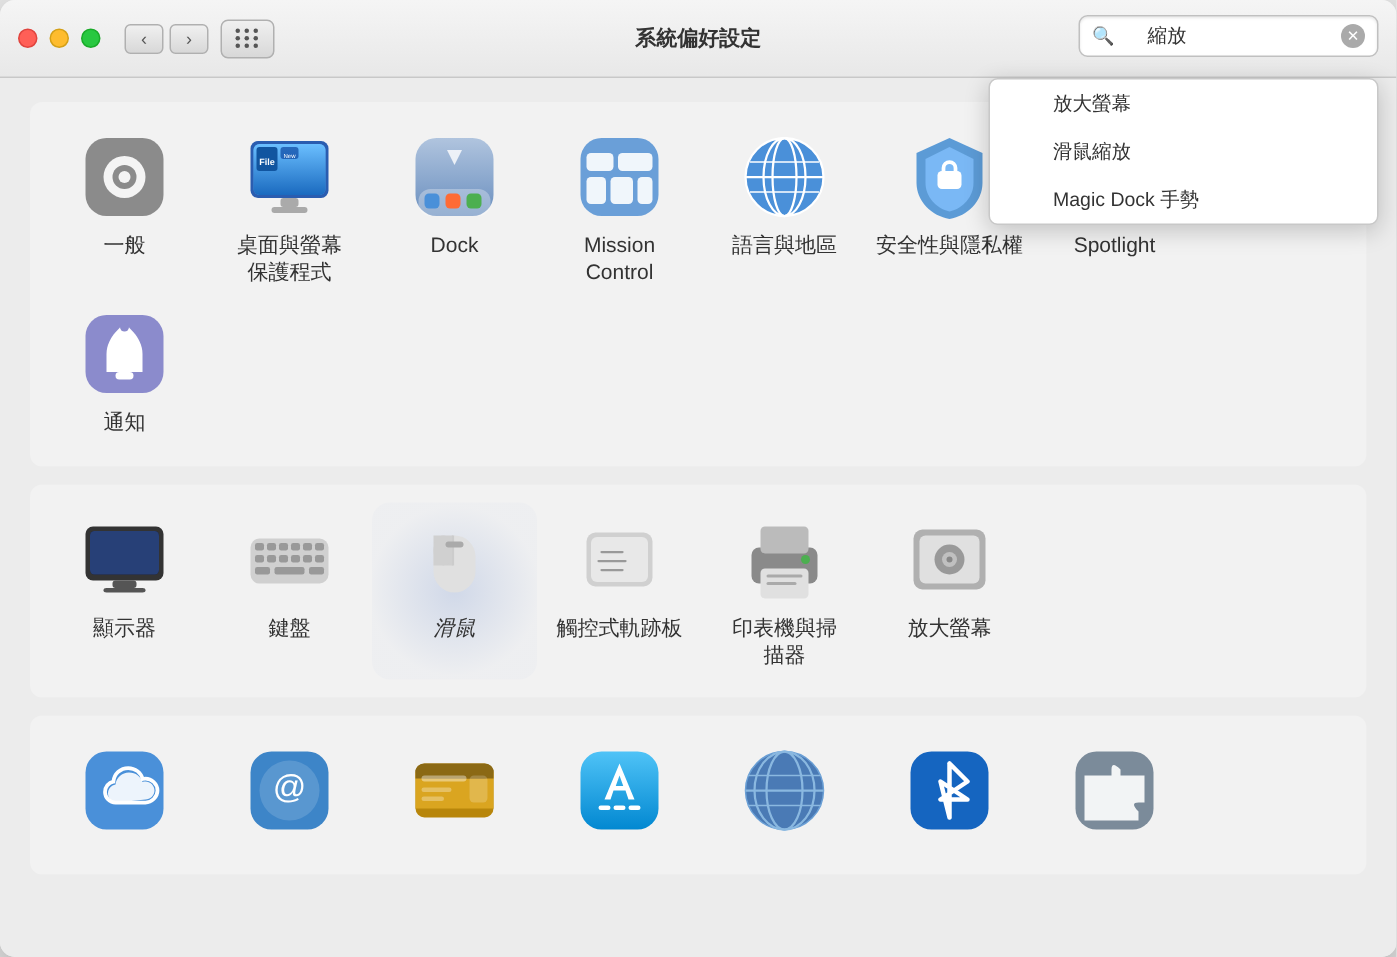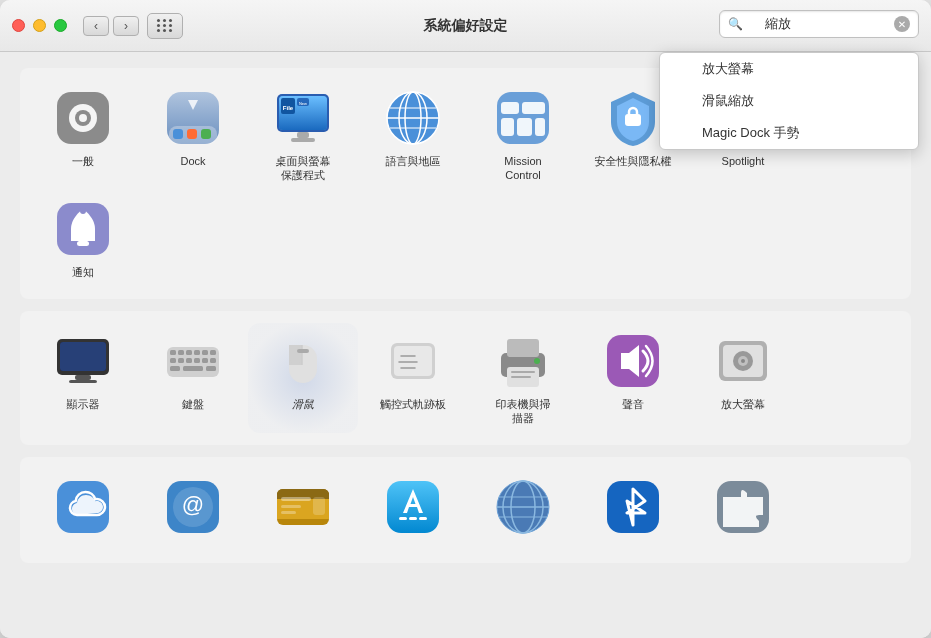--- a/index.html
+++ b/index.html
@@ -179,21 +179,21 @@
     }
     .icon-wrap {
       width: 60px;
       height: 60px;
       display: flex;
       align-items: center;
       justify-content: center;
       margin-bottom: 6px;
     }
     .pref-label {
-      font-size: 11px;
+      font-size: 14px;
       color: #333;
       line-height: 1.3;
       text-align: center;
     }
     
     .icon-svg {
       width: 60px;
       height: 60px;
     }
   </style>
@@ -257,42 +257,20 @@
             <circle cx="30" cy="30" r="8" fill="#8B8B8B"></circle>
             <circle cx="30" cy="30" r="4" fill="white" opacity="0.9"></circle>
           </svg>
         </div>
         <div class="pref-label">一般</div>
       </div>
 
       <div class="pref-item">
         <div class="icon-wrap">
           <svg class="icon-svg" viewBox="0 0 60 60">
-            <defs>
-              <linearGradient id="dockbg" x1="0" y1="0" x2="0" y2="1">
-                <stop offset="0%" stop-color="#b0c4de"></stop>
-                <stop offset="100%" stop-color="#6a8fbf"></stop>
-              </linearGradient>
-            </defs>
-            <rect x="4" y="4" width="52" height="52" rx="14" fill="url(#dockbg)"></rect>
-
-            <rect x="6" y="38" width="48" height="18" rx="8" fill="rgba(255,255,255,0.3)"></rect>
-            <rect x="10" y="41" width="10" height="10" rx="3" fill="#4a90d9"></rect>
-            <rect x="24" y="41" width="10" height="10" rx="3" fill="#ff6b35"></rect>
-            <rect x="38" y="41" width="10" height="10" rx="3" fill="#4caf50"></rect>
-
-            <path d="M25 12 L35 12 L30 22 Z" fill="white" opacity="0.8"></path>
-          </svg>
-        </div>
-        <div class="pref-label">Dock</div>
-      </div>
-
-      <div class="pref-item">
-        <div class="icon-wrap">
-          <svg class="icon-svg" viewBox="0 0 60 60">
             <rect x="4" y="6" width="52" height="38" rx="5" fill="#2a5db0"></rect>
             <rect x="6" y="8" width="48" height="34" rx="4" fill="#4a90d9"></rect>
             <rect x="6" y="8" width="48" height="34" rx="4" fill="url(#bggrad)"></rect>
             <defs>
               <linearGradient id="bggrad" x1="0" y1="0" x2="0" y2="1">
                 <stop offset="0%" stop-color="#6bbfff"></stop>
                 <stop offset="100%" stop-color="#1a6abf"></stop>
               </linearGradient>
             </defs>
 
@@ -304,46 +282,68 @@
             <rect x="24" y="44" width="12" height="6" rx="2" fill="#aaa"></rect>
             <rect x="18" y="50" width="24" height="4" rx="2" fill="#aaa"></rect>
           </svg>
         </div>
         <div class="pref-label">桌面與螢幕<br>保護程式</div>
       </div>
 
       <div class="pref-item">
         <div class="icon-wrap">
           <svg class="icon-svg" viewBox="0 0 60 60">
-
-            <circle cx="30" cy="30" r="26" fill="#4a90d9"></circle>
-            <circle cx="30" cy="30" r="26" fill="none" stroke="white" stroke-width="1.5"></circle>
-
-            <ellipse cx="30" cy="30" rx="14" ry="26" fill="none" stroke="white" stroke-width="1.5"></ellipse>
-            <ellipse cx="30" cy="30" rx="8" ry="26" fill="none" stroke="white" stroke-width="1.5"></ellipse>
-            <line x1="4" y1="30" x2="56" y2="30" stroke="white" stroke-width="1.5"></line>
-            <line x1="7" y1="20" x2="53" y2="20" stroke="white" stroke-width="1"></line>
-            <line x1="7" y1="40" x2="53" y2="40" stroke="white" stroke-width="1"></line>
-          </svg>
-        </div>
-        <div class="pref-label">語言與地區</div>
+            <defs>
+              <linearGradient id="dockbg" x1="0" y1="0" x2="0" y2="1">
+                <stop offset="0%" stop-color="#b0c4de"></stop>
+                <stop offset="100%" stop-color="#6a8fbf"></stop>
+              </linearGradient>
+            </defs>
+            <rect x="4" y="4" width="52" height="52" rx="14" fill="url(#dockbg)"></rect>
+
+            <rect x="6" y="38" width="48" height="18" rx="8" fill="rgba(255,255,255,0.3)"></rect>
+            <rect x="10" y="41" width="10" height="10" rx="3" fill="#4a90d9"></rect>
+            <rect x="24" y="41" width="10" height="10" rx="3" fill="#ff6b35"></rect>
+            <rect x="38" y="41" width="10" height="10" rx="3" fill="#4caf50"></rect>
+
+            <path d="M25 12 L35 12 L30 22 Z" fill="white" opacity="0.8"></path>
+          </svg>
+        </div>
+        <div class="pref-label">Dock</div>
       </div>
 
       <div class="pref-item">
         <div class="icon-wrap">
           <svg class="icon-svg" viewBox="0 0 60 60">
             <rect x="4" y="4" width="52" height="52" rx="14" fill="#6a9fd8"></rect>
             <rect x="8" y="14" width="18" height="12" rx="3" fill="white" opacity="0.9"></rect>
             <rect x="29" y="14" width="23" height="12" rx="3" fill="white" opacity="0.9"></rect>
             <rect x="8" y="30" width="13" height="18" rx="3" fill="white" opacity="0.9"></rect>
             <rect x="24" y="30" width="15" height="18" rx="3" fill="white" opacity="0.9"></rect>
             <rect x="42" y="30" width="10" height="18" rx="3" fill="white" opacity="0.9"></rect>
           </svg>
         </div>
         <div class="pref-label">Mission<br>Control</div>
+      </div>
+
+      <div class="pref-item">
+        <div class="icon-wrap">
+          <svg class="icon-svg" viewBox="0 0 60 60">
+
+            <circle cx="30" cy="30" r="26" fill="#4a90d9"></circle>
+            <circle cx="30" cy="30" r="26" fill="none" stroke="white" stroke-width="1.5"></circle>
+
+            <ellipse cx="30" cy="30" rx="14" ry="26" fill="none" stroke="white" stroke-width="1.5"></ellipse>
+            <ellipse cx="30" cy="30" rx="8" ry="26" fill="none" stroke="white" stroke-width="1.5"></ellipse>
+            <line x1="4" y1="30" x2="56" y2="30" stroke="white" stroke-width="1.5"></line>
+            <line x1="7" y1="20" x2="53" y2="20" stroke="white" stroke-width="1"></line>
+            <line x1="7" y1="40" x2="53" y2="40" stroke="white" stroke-width="1"></line>
+          </svg>
+        </div>
+        <div class="pref-label">語言與地區</div>
       </div>
 
       <div class="pref-item">
         <div class="icon-wrap">
           <svg class="icon-svg" viewBox="0 0 60 60">
             <path d="M30 4 L52 14 L52 34 C52 46 42 56 30 58 C18 56 8 46 8 34 L8 14 Z" fill="#5c9bd6"></path>
             <path d="M30 10 L46 18 L46 34 C46 43 39 51 30 53 C21 51 14 43 14 34 L14 18 Z" fill="#7ab8f5"></path>
             <rect x="22" y="26" width="16" height="12" rx="3" fill="white"></rect>
             <rect x="26" y="20" width="8" height="10" rx="4" fill="none" stroke="white" stroke-width="2.5"></rect>
           </svg>
@@ -457,31 +457,20 @@
             <rect x="14" y="8" width="32" height="18" rx="3" fill="#bbb"></rect>
             <rect x="14" y="36" width="32" height="20" rx="3" fill="#e0e0e0"></rect>
             <rect x="18" y="40" width="24" height="2" rx="1" fill="#aaa"></rect>
             <rect x="18" y="45" width="20" height="2" rx="1" fill="#aaa"></rect>
             <circle cx="44" cy="30" r="3" fill="#4caf50"></circle>
           </svg>
         </div>
         <div class="pref-label">印表機與掃<br>描器</div>
       </div>
 
-      <div class="pref-item">
-        <div class="icon-wrap">
-          <svg class="icon-svg" viewBox="0 0 60 60">
-            <rect x="4" y="4" width="52" height="52" rx="14" fill="#9b59b6"></rect>
-            <path d="M18 22 L26 22 L36 14 L36 46 L26 38 L18 38 Z" fill="white"></path>
-            <path d="M40 20 Q50 30 40 40" fill="none" stroke="white" stroke-width="3" stroke-linecap="round"></path>
-            <path d="M43 15 Q56 30 43 45" fill="none" stroke="white" stroke-width="2.5" stroke-linecap="round"></path>
-          </svg>
-        </div>
-        <div class="pref-label">聲音</div>
-      </div>
 
       <div class="pref-item">
         <div class="icon-wrap">
           <svg class="icon-svg" viewBox="0 0 60 60">
             <rect x="6" y="10" width="48" height="40" rx="6" fill="#b0b0b0"></rect>
             <rect x="10" y="14" width="40" height="32" rx="4" fill="#e0e0e0"></rect>
             <circle cx="30" cy="30" r="10" fill="#999"></circle>
             <circle cx="30" cy="30" r="5" fill="#c0c0c0"></circle>
             <circle cx="30" cy="30" r="2" fill="#888"></circle>
           </svg>

